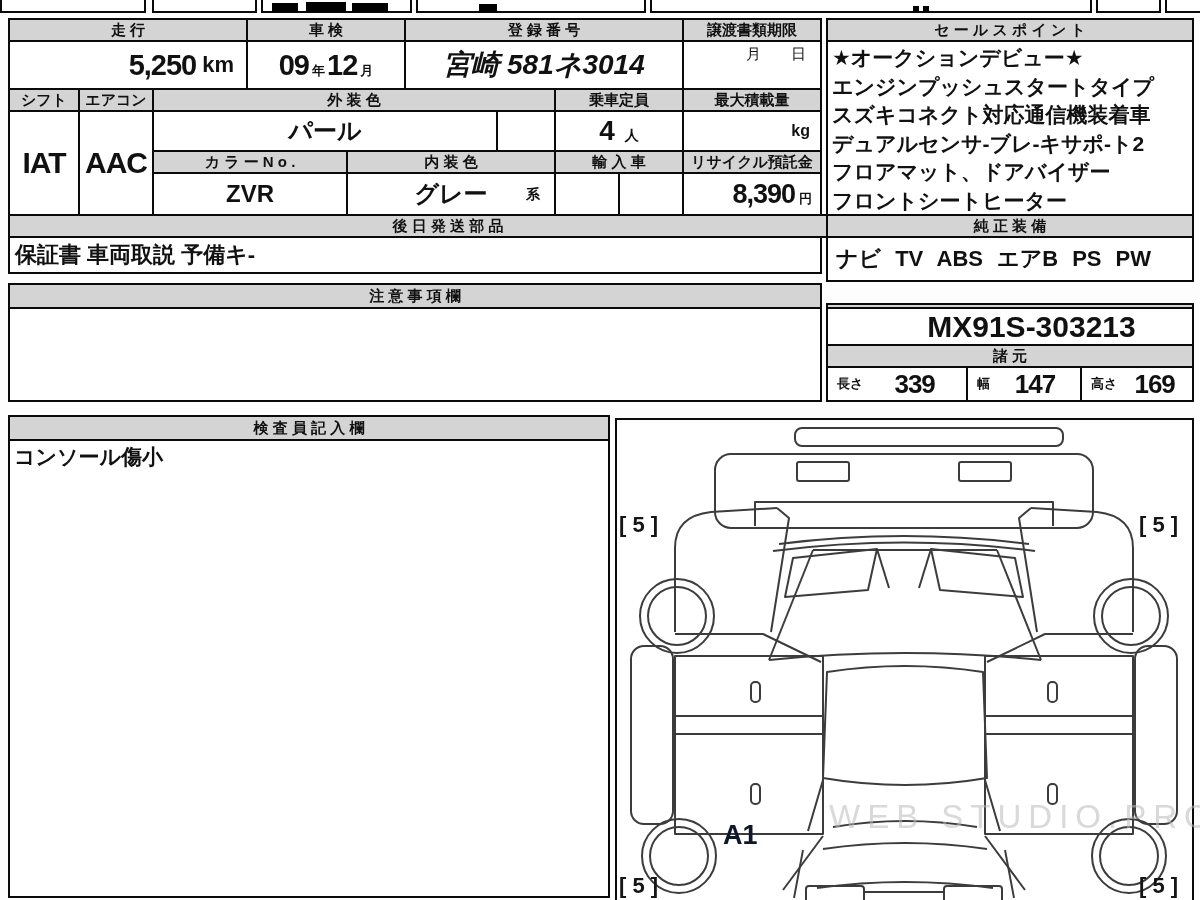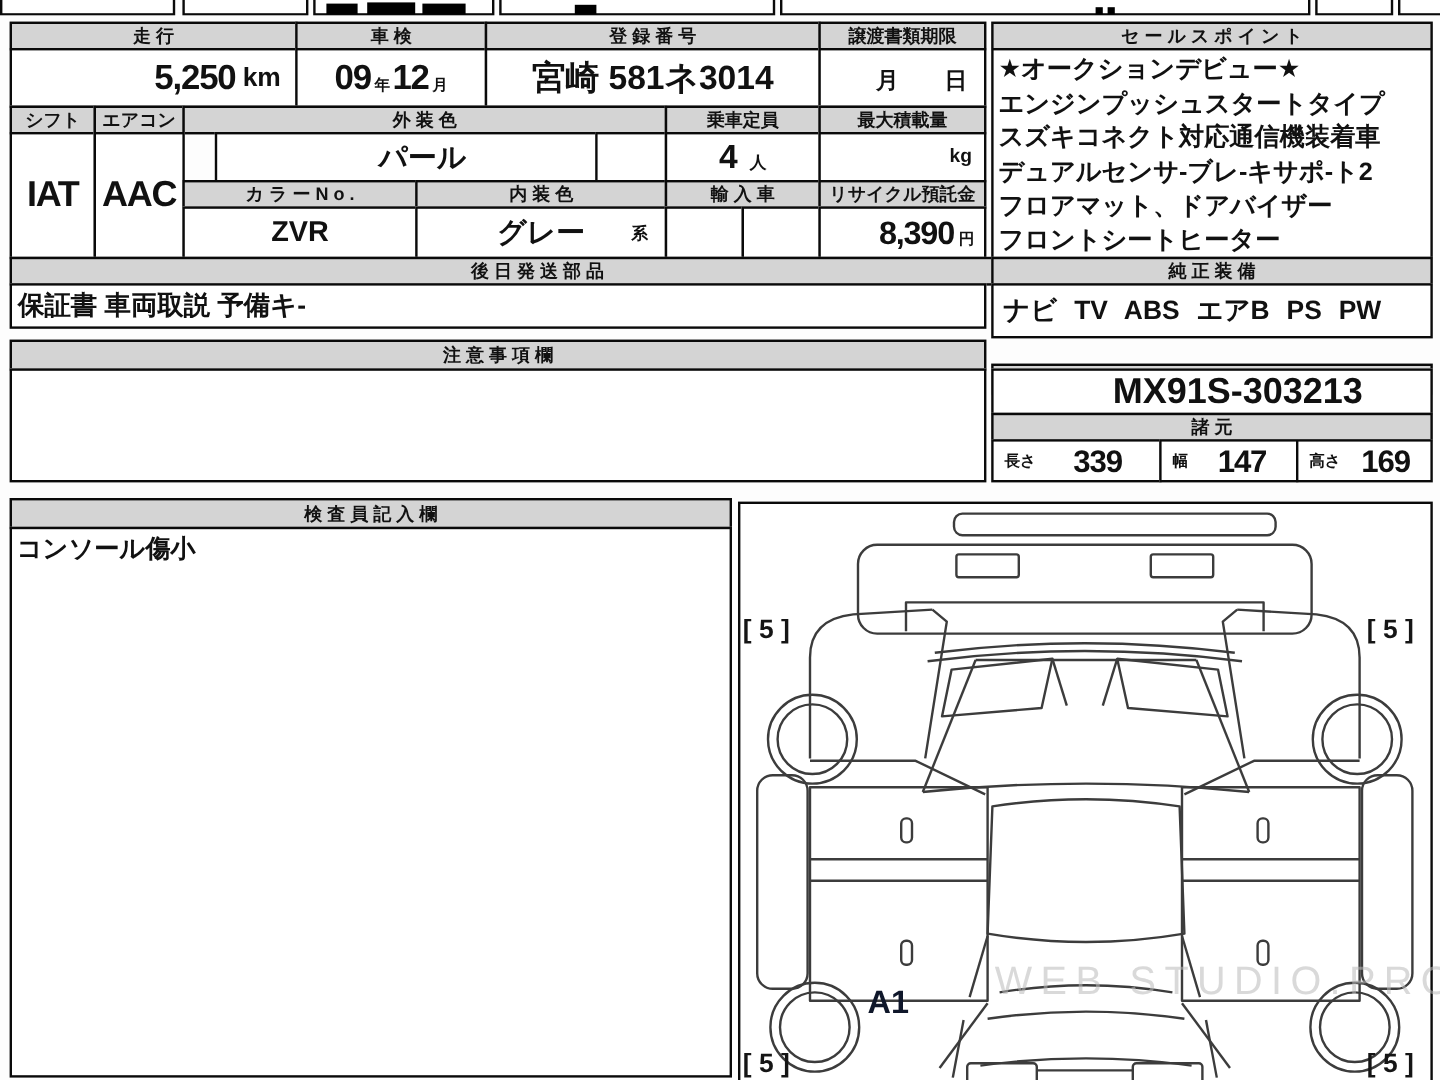--- a/index.html
+++ b/index.html
@@ -59,40 +59,40 @@
   <span class="big">5,250</span>
   <span style="font-size:22px;font-weight:bold;margin-left:6px;">km</span>
 </div>
 <div class="cell val center" style="left:246px;top:40px;width:160px;height:50px;">
   <span class="big">09</span>
   <span style="font-size:13px;font-weight:600;margin:12px 2px 0 3px;">年</span>
   <span class="big">12</span>
   <span style="font-size:13px;font-weight:600;margin:12px 0 0 3px;">月</span>
 </div>
 <div class="cell val center" style="left:404px;top:40px;width:280px;height:50px;">
-  <span style="font-size:28px;font-weight:bold;letter-spacing:0;">宮崎 581ネ3014</span>
+  <span style="font-size:28px;font-weight:bold;letter-spacing:0;font-style:italic;">宮崎 581ネ3014</span>
 </div>
 <div class="cell" style="left:682px;top:40px;width:140px;height:50px;">
-  <div style="position:absolute;right:14px;bottom:8px;font-size:19px;font-weight:700;white-space:pre;">月　　日</div>
+  <div style="position:absolute;right:14px;bottom:24px;font-size:15px;font-weight:400;white-space:pre;">月　　日</div>
 </div>
 
 <div class="cell hdr" style="left:8px;top:88px;width:72px;height:24px;"><span>シフト</span></div>
 <div class="cell hdr" style="left:78px;top:88px;width:76px;height:24px;"><span>エアコン</span></div>
 <div class="cell hdr" style="left:152px;top:88px;width:404px;height:24px;"><span>外 装 色</span></div>
 <div class="cell hdr" style="left:554px;top:88px;width:130px;height:24px;"><span>乗車定員</span></div>
 <div class="cell hdr" style="left:682px;top:88px;width:140px;height:24px;"><span>最大積載量</span></div>
 
 <div class="cell val center" style="left:8px;top:110px;width:72px;height:106px;">
   <span style="font-size:30px;font-weight:bold;letter-spacing:-1px;">IAT</span>
 </div>
 <div class="cell val center" style="left:78px;top:110px;width:76px;height:106px;">
   <span style="font-size:30px;font-weight:bold;letter-spacing:-1px;">AAC</span>
 </div>
 
-<div class="cell val center" style="left:152px;top:110px;width:346px;height:42px;margin-left:27px;">
+<div class="cell val center" style="left:152px;top:110px;width:346px;height:42px;">
   <span class="mid">パール</span>
 </div>
 <div class="cell" style="left:496px;top:110px;width:60px;height:42px;"></div>
 <div class="cell val center" style="left:554px;top:110px;width:130px;height:42px;">
   <span style="font-size:28px;font-weight:bold;">4</span>
   <span style="font-size:14px;font-weight:600;margin:10px 0 0 10px;">人</span>
 </div>
 <div class="cell val right" style="left:682px;top:110px;width:140px;height:42px;padding-right:10px;">
   <span style="font-size:16px;font-weight:600;">kg</span>
 </div>

